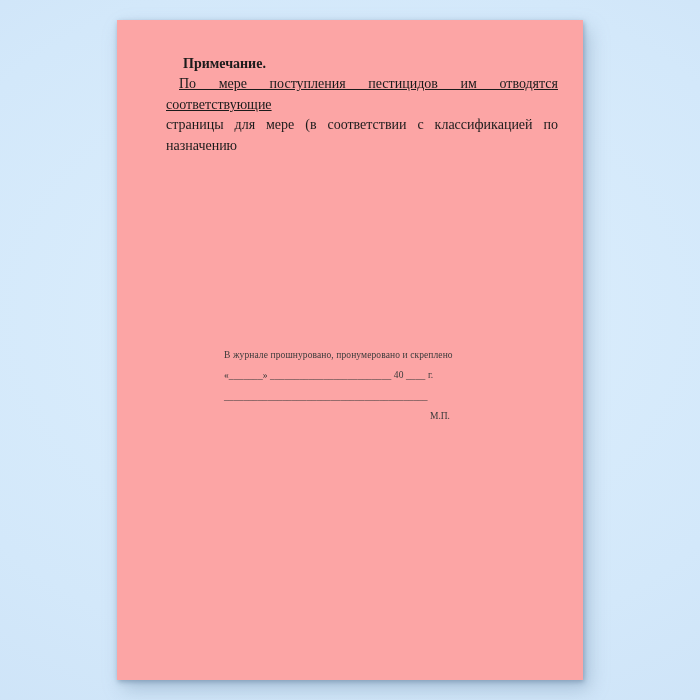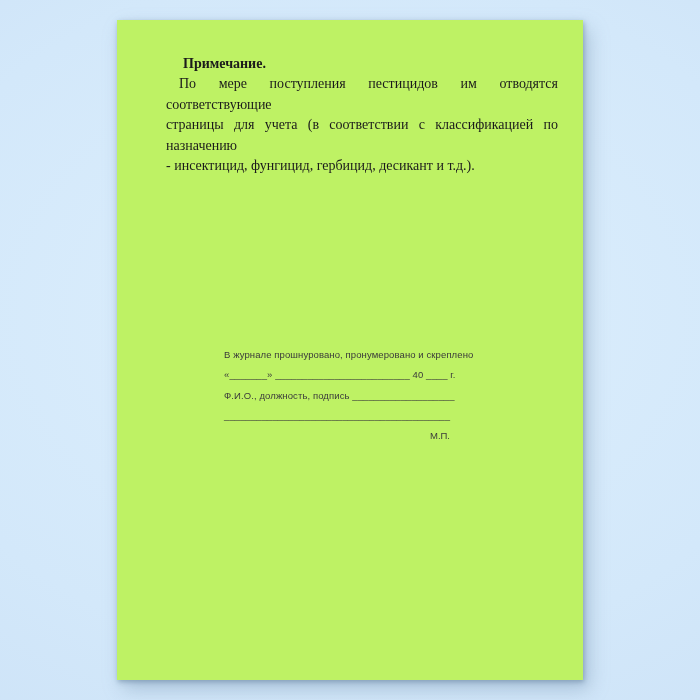--- a/index.html
+++ b/index.html
@@ -15,21 +15,21 @@
     position: relative;
     font-family: "Liberation Sans", "DejaVu Sans", sans-serif;
   }
 
   .page {
     position: absolute;
     left: 117px;
     top: 20px;
     width: 466px;
     height: 660px;
-    background: #bef264;
+    background: #fca5a5;
     box-shadow:
       1px 2px 5px rgba(96, 125, 153, 0.55),
       6px 9px 18px rgba(110, 140, 170, 0.40);
   }
 
   
   .note {
     position: absolute;
     left: 49px;
     top: 34px;
@@ -47,29 +47,30 @@
     margin: 0;
     white-space: nowrap;
   }
   .para-line.just {
     white-space: normal;
     text-align: justify;
     text-align-last: justify;
   }
   .para-line.indent {
     text-indent: 13px;
+    text-decoration: underline;
   }
 
   
   .binding {
     position: absolute;
     left: 107px;
     top: 325px;
     width: 230px;
-    font-family: Liberation Sans, sans-serif;
+    font-family: Liberation Serif, serif;
     font-size: 9.5px;
     line-height: 20.3px;
     color: #3a3a3a;
   }
   .b-line {
     margin: 0;
     white-space: nowrap;
     letter-spacing: 0.1px;
   }
   .stamp {
@@ -79,25 +80,23 @@
   }
 </style>
 </head>
 <body>
 
 <div class="page">
 
   <div class="note">
     <div class="note-heading">Примечание.</div>
     <div class="para-line just indent">По мере поступления пестицидов им отводятся соответствующие</div>
-    <div class="para-line just">страницы для учета (в соответствии с классификацией по назначению</div>
-    <div class="para-line">- инсектицид, фунгицид, гербицид, десикант и т.д.).</div>
+    <div class="para-line just">страницы для мере (в соответствии с классификацией по назначению</div>
   </div>
 
   <div class="binding">
     <div class="b-line">В журнале прошнуровано, пронумеровано и скреплено</div>
     <div class="b-line">«_______» _________________________ 40 ____ г.</div>
-    <div class="b-line">Ф.И.О., должность, подпись ___________________</div>
     <div class="b-line">__________________________________________</div>
     <div class="stamp">М.П.</div>
   </div>
 
 </div>
 
 </body></html>

